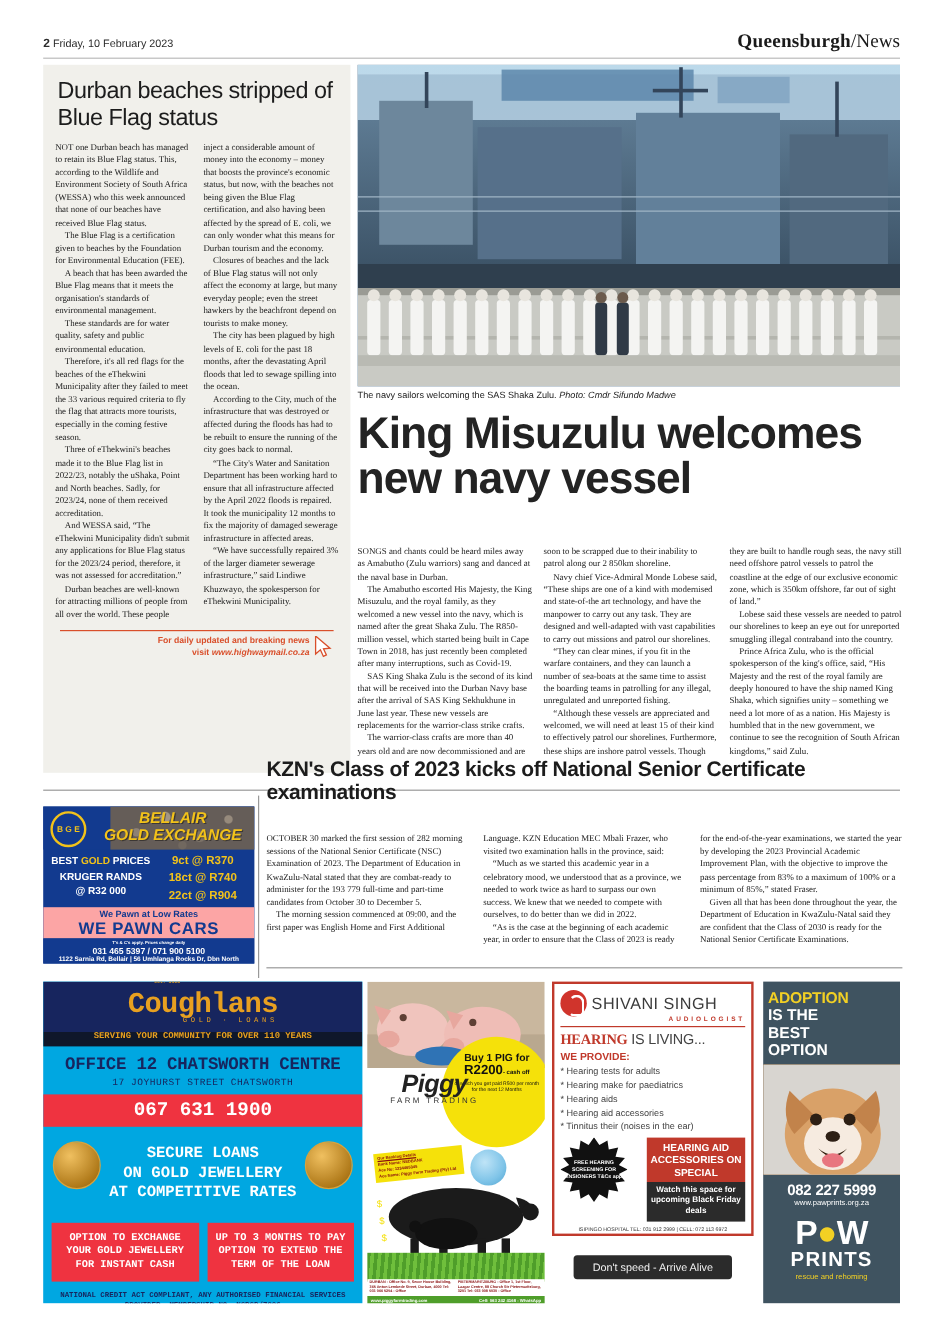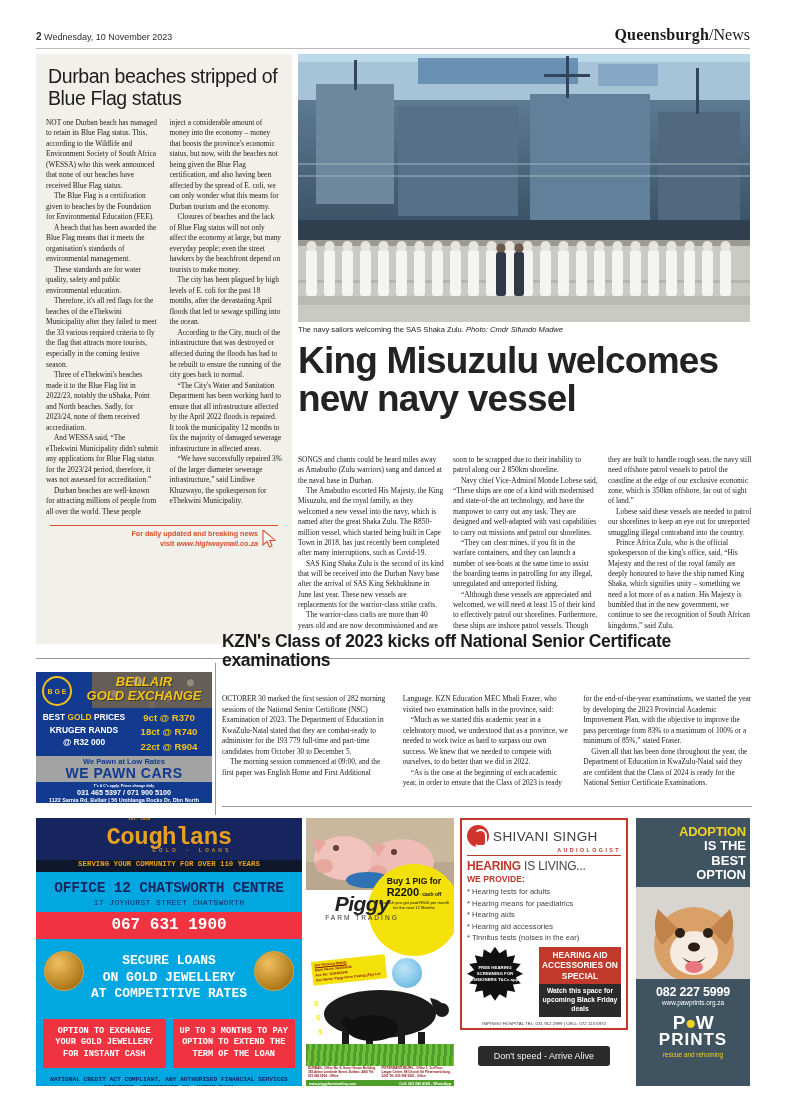--- a/index.html
+++ b/index.html
@@ -133,21 +133,21 @@
   .bellair-name {
     position: absolute; left: 40px; top: 3px; width: 136px;
     color: #f2c21a; font-weight: bold; font-style: italic;
     font-size: 13px; line-height: 1.05; text-align: center;
     text-shadow: 1px 1px 0 #00000066;
   }
   .bellair-mid { padding: 3px 5px 2px 5px; display:flex; gap:4px; }
   .bellair-left { flex: 1; color:#fff; font-weight:bold; font-size:8.4px; line-height:1.5; text-align:center; }
   .bellair-left .gold { color:#f2c21a; }
   .bellair-right { flex: 0 0 76px; color:#f2c21a; font-weight:bold; font-size:9.6px; line-height:1.5; text-align:center; }
-  .bellair-band { background:#a3a3a3; text-align:center; padding:1px 0 2px; }
+  .bellair-band { background:#fca5a5; text-align:center; padding:1px 0 2px; }
   .bellair-band .l1 { color:#123a8f; font-weight:bold; font-size:7.6px; }
   .bellair-band .l2 { color:#123a8f; font-weight:bold; font-size:14px; letter-spacing:.5px; line-height:1; }
   .bellair-foot { background:#123a8f; color:#fff; text-align:center; padding:2px 2px 3px; }
   .bellair-foot .tc { font-size:3.6px; font-weight:bold; }
   .bellair-foot .ph { font-size:7.2px; font-weight:bold; }
   .bellair-foot .ad { font-size:5.4px; font-weight:bold; }
 
   
   .ad-coughlans {
     position: absolute; left: 36px; top: 818px; width: 266px; height: 268px;
@@ -212,21 +212,21 @@
     font-family: "Liberation Sans", sans-serif;
   }
   .shiv-head { display:flex; align-items:center; gap:4px; }
   .shiv-mark { width:22px; height:22px; border-radius:50%; background:#d0342c; position:relative; flex:0 0 22px; }
   .shiv-mark::after { content:""; position:absolute; left:7px; top:4px; width:9px; height:14px;
     border:2px solid #fff; border-radius:9px 9px 6px 6px; border-left-color:transparent; }
   .shiv-name { font-size:13.5px; color:#3b3b3b; letter-spacing:.4px; }
   .shiv-role { font-size:5.4px; color:#c0392b; letter-spacing:2.4px; text-align:right; font-weight:bold;
                border-bottom:1px solid #c0392b; padding-bottom:2px; margin-bottom:3px; }
   .shiv-tag { font-size:12px; color:#444; letter-spacing:-0.2px; }
-  .shiv-tag b { color:#c0392b; }
+  .shiv-tag b { color:#c0392b;font-family:Liberation Serif, serif; }
   .shiv-prov { font-size:8.6px; color:#c0392b; font-weight:bold; margin:1px 0 2px; }
   .shiv-list li { list-style:none; font-size:7.6px; color:#444; line-height:1.52; }
   .shiv-bottom { display:flex; gap:16px; margin-top:3px; }
   .shiv-star { flex:0 0 56px; height:54px; position:relative; }
   .shiv-star .burst { position:absolute; inset:0; background:#111;
     clip-path: polygon(50% 0%,58% 12%,70% 5%,72% 19%,86% 16%,82% 30%,96% 32%,87% 43%,100% 50%,87% 57%,96% 68%,82% 70%,86% 84%,72% 81%,70% 95%,58% 88%,50% 100%,42% 88%,30% 95%,28% 81%,14% 84%,18% 70%,4% 68%,13% 57%,0% 50%,13% 43%,4% 32%,18% 30%,14% 16%,28% 19%,30% 5%,42% 12%); }
   .shiv-star .lbl { position:absolute; inset:0; display:flex; flex-direction:column;
     align-items:center; justify-content:center; color:#fff; font-size:4.4px; font-weight:bold; line-height:1.35; text-align:center; }
   .shiv-special { flex:1; }
   .shiv-special .red { background:#c0392b; color:#fff; font-size:8.4px; font-weight:bold; text-align:center; line-height:1.25; padding:3px 2px; }
@@ -239,42 +239,42 @@
     display:flex; align-items:center; justify-content:center;
   }
   .arrive-plate { background:#2b2b2b; color:#f2f2f2; font-family:"Liberation Sans",sans-serif;
     font-size:9px; padding:5px 16px; border-radius:3px; }
 
   
   .ad-paw {
     position:absolute; left: 636px; top:818px; width:114px; height:268px;
     background:#3f5360; font-family:"Liberation Sans", sans-serif; overflow:hidden;
   }
-  .paw-head { text-align:right; padding:6px 4px 4px; }
+  .paw-head { text-align:left; padding:6px 4px 4px; }
   .paw-head .l1 { color:#f2d024; font-size:13px; font-weight:bold; letter-spacing:-0.2px; }
   .paw-head .l2, .paw-head .l3, .paw-head .l4 { color:#fff; font-size:13px; font-weight:bold; line-height:1.12; }
   .paw-photo { width:114px; height:92px; overflow:hidden; background:#c9a27a; }
   .paw-phone { text-align:center; padding:6px 2px 2px; }
   .paw-phone .num { color:#fff; font-size:12.5px; font-weight:bold; letter-spacing:-0.2px; }
   .paw-phone .web { color:#fff; font-size:6.4px; }
   .paw-logo { text-align:center; padding:4px 2px 0; }
-  .paw-logo .pw { color:#fff; font-size:19px; font-weight:bold; letter-spacing:-0.5px; }
+  .paw-logo .pw { color:#fff; font-size:28px; font-weight:bold; letter-spacing:-0.5px; }
   .paw-logo .pw .paw-glyph { color:#f2d024; }
   .paw-logo .pr { color:#fff; font-size:17px; font-weight:bold; letter-spacing:1px; margin-top:-4px; }
   .paw-logo .tl { color:#f2d024; font-size:6.4px; margin-top:1px; }
 </style>
 </head>
 <body>
 
 <div class="page">
 
   <div class="masthead">
     <div class="folio">
       <span class="pg">2</span>
-      <span>Wednesday, 10 November 2023</span>
+      <span>Friday, 10 February 2023</span>
     </div>
     <div class="section-title">
       <span class="brand">Queensburgh</span><span class="sub">/</span><span class="sub">News</span>
     </div>
   </div>
   <div class="rule-top"></div>
 
   <div class="lead-box">
     <h1 class="lead-head">Durban beaches stripped of Blue Flag status</h1>
     <div class="lead-cols">
@@ -430,21 +430,21 @@
 
   <div class="rule-mid"></div>
   <div class="vrule-kzn"></div>
 
   <h2 class="kzn-head">KZN's Class of 2023 kicks off National Senior Certificate examinations</h2>
   <div class="kzn-body">
     <p>OCTOBER 30 marked the first session of 282 morning sessions of the National Senior Certificate (NSC) Examination of 2023. The Department of Education in KwaZulu-Natal stated that they are combat-ready to administer for the 193 779 full-time and part-time candidates from October 30 to December 5.</p>
     <p>The morning session commenced at 09:00, and the first paper was English Home and First Additional Language. KZN Education MEC Mbali Frazer, who visited two examination halls in the province, said:</p>
     <p>“Much as we started this academic year in a celebratory mood, we understood that as a province, we needed to work twice as hard to surpass our own success. We knew that we needed to compete with ourselves, to do better than we did in 2022.</p>
     <p>“As is the case at the beginning of each academic year, in order to ensure that the Class of 2023 is ready for the end-of-the-year examinations, we started the year by developing the 2023 Provincial Academic Improvement Plan, with the objective to improve the pass percentage from 83% to a maximum of 100% or a minimum of 85%,” stated Fraser.</p>
-    <p>Given all that has been done throughout the year, the Department of Education in KwaZulu-Natal said they are confident that the Class of 2024 is ready for the National Senior Certificate Examinations.</p>
+    <p>Given all that has been done throughout the year, the Department of Education in KwaZulu-Natal said they are confident that the Class of 2030 is ready for the National Senior Certificate Examinations.</p>
   </div>
   <div class="rule-kzn-bot"></div>
 
   <div class="ad-bellair">
     <div class="bellair-top">
       <div class="bellair-rubble"></div>
       <div class="bellair-logo">B G E</div>
       <div class="bellair-name">
         <div>BELLAIR</div>
         <div>GOLD EXCHANGE</div>
@@ -568,24 +568,24 @@
   <div class="ad-shivani">
     <div class="shiv-head">
       <div class="shiv-mark"></div>
       <div class="shiv-name">SHIVANI SINGH</div>
     </div>
     <div class="shiv-role">AUDIOLOGIST</div>
     <div class="shiv-tag"><b>HEARING</b><span> IS LIVING...</span></div>
     <div class="shiv-prov">WE PROVIDE:</div>
     <ul class="shiv-list">
       <li>* Hearing tests for adults</li>
-      <li>* Hearing means for paediatrics</li>
+      <li>* Hearing make for paediatrics</li>
       <li>* Hearing aids</li>
       <li>* Hearing aid accessories</li>
-      <li>* Tinnitus tests (noises in the ear)</li>
+      <li>* Tinnitus their (noises in the ear)</li>
     </ul>
     <div class="shiv-bottom">
       <div class="shiv-star">
         <div class="burst"></div>
         <div class="lbl">FREE HEARING SCREENING FOR PENSIONERS T&amp;Cs apply</div>
       </div>
       <div class="shiv-special">
         <div class="red">HEARING AID ACCESSORIES ON SPECIAL</div>
         <div class="dark">Watch this space for upcoming Black Friday deals</div>
       </div>

